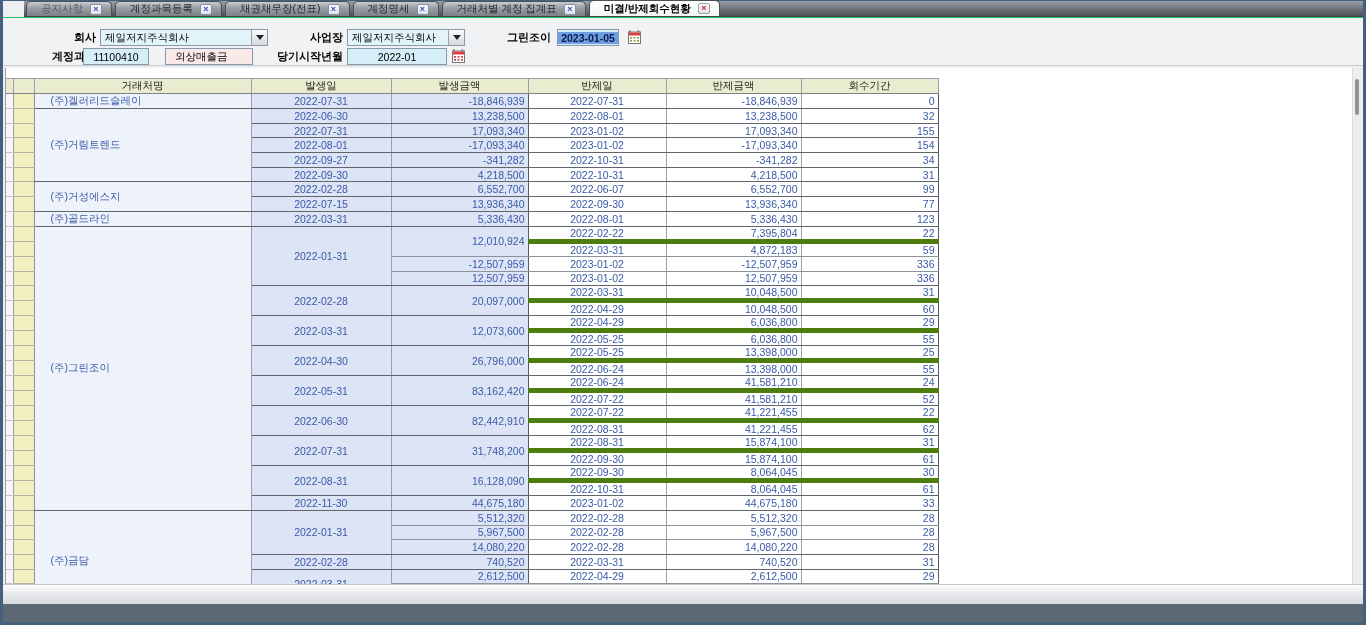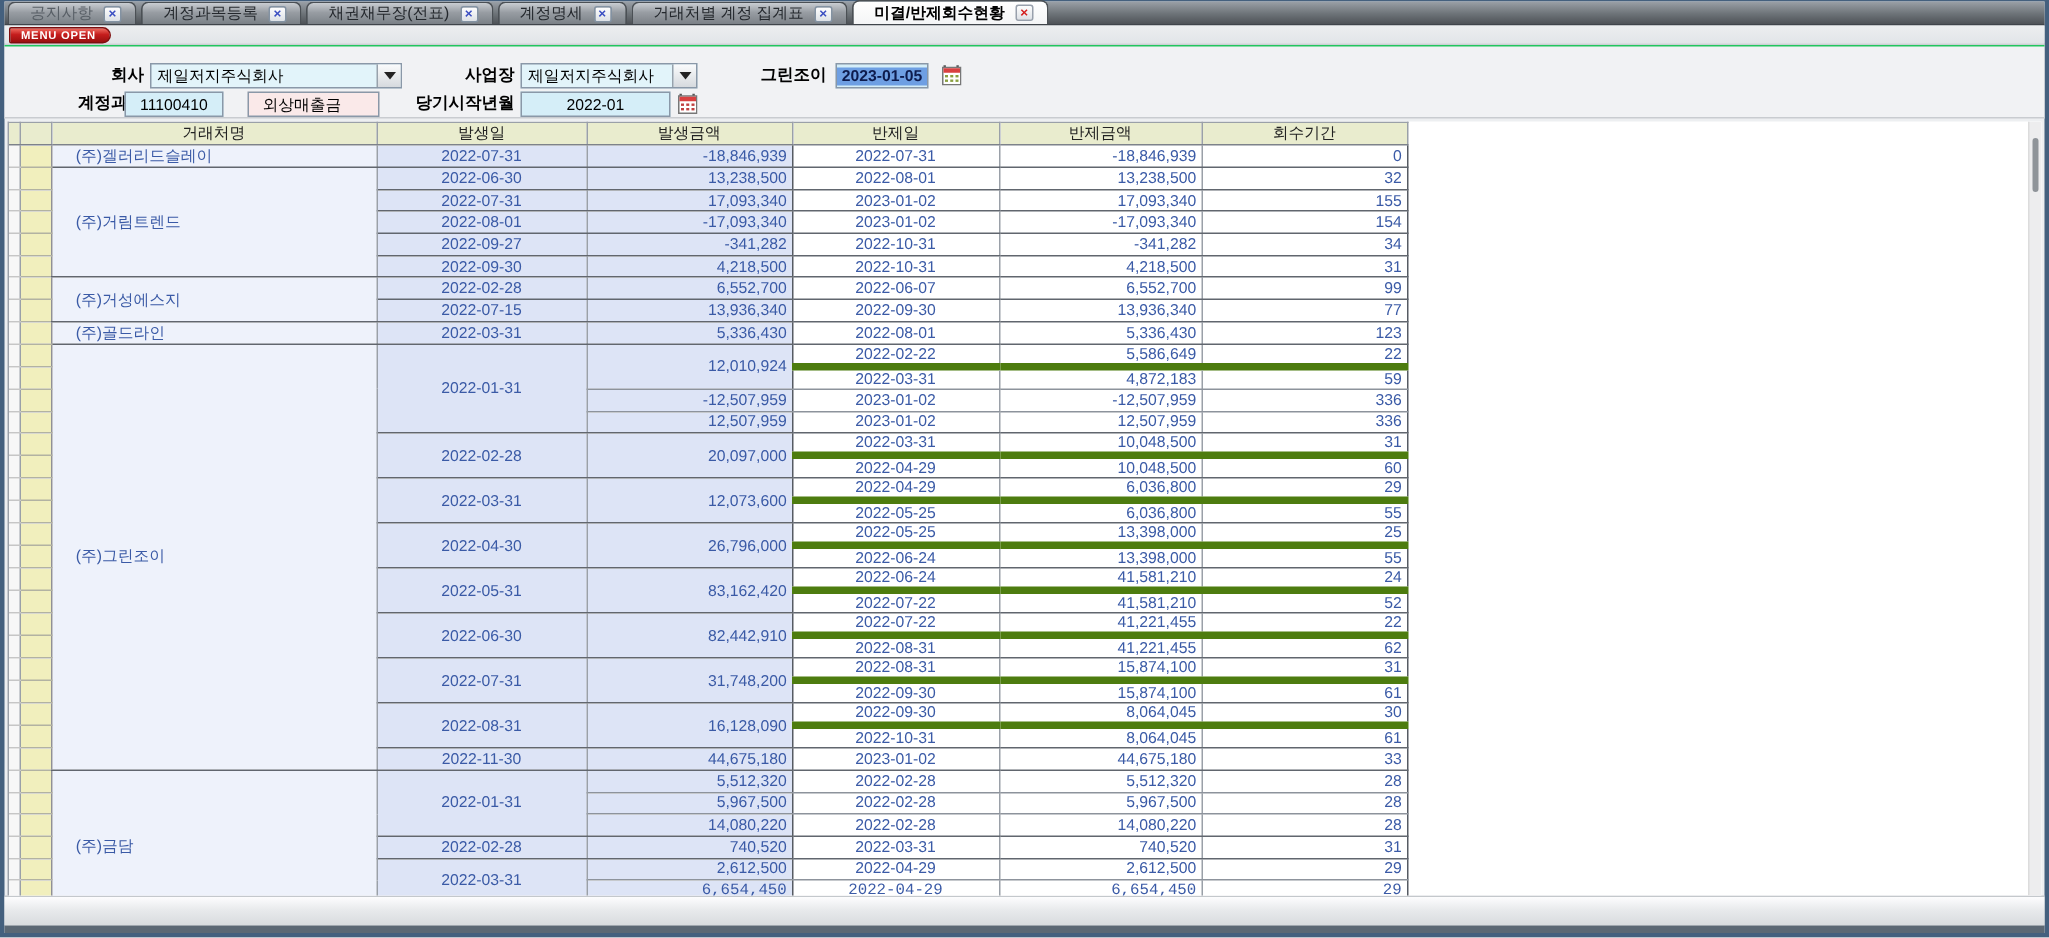--- a/index.html
+++ b/index.html
@@ -4,21 +4,21 @@
 <style>
   * { margin:0; padding:0; box-sizing:border-box; }
   html,body { width:1366px; height:625px; overflow:hidden; background:#cfd3d8;
     font-family:"Liberation Sans","DejaVu Sans",sans-serif; }
 
   .window { width:1366px; height:625px; border:3px solid #44607e; border-top:1px solid #44607e;
     background:#edeff1; display:flex; flex-direction:column; }
 
   
   .tabbar { height:16px; background:linear-gradient(180deg,#9aa0a7 0%,#6d7378 55%,#4e5257 100%);
-    border-bottom:1px solid #3f444a; display:flex; align-items:flex-end; padding-left:2px; flex:0 0 auto; }
+    border-bottom:1px solid #3f444a; display:flex; align-items:flex-end; padding-left:2px; flex:0 0 auto;margin-left:21px; }
   .tab { display:flex; align-items:center; gap:7px; height:15px; margin-right:3px; padding:0 9px 0 14px;
     background:linear-gradient(180deg,#c9cdd2 0%,#989da3 45%,#7b8187 100%);
     border:1px solid #4b5055; border-bottom:none; border-radius:5px 5px 0 0;
     font-size:10.5px; color:#24282d; cursor:default; }
   .tab.dim .tab-label { color:#585f66; }
   .tab.active { height:16px; background:linear-gradient(180deg,#ffffff 0%,#f4f5f6 100%);
     color:#000; font-weight:bold; }
   .tab-close { width:12px; height:11px; background:linear-gradient(180deg,#fdfdfd,#dde1e6);
     border:1px solid #8392a2; border-radius:2px; font-size:9px; line-height:9px; font-weight:bold;
     color:#3a4ec2; text-align:center; }
@@ -47,21 +47,21 @@
     display:flex; align-items:center; justify-content:center; }
   .bg-cyan { background:#d5eef8; }
   .bg-pink { background:#fae9e9; justify-content:flex-start; padding-left:9px; }
   .sel-val { background:#6e9fe3; color:#0d1b4d; padding:0 3px; font-weight:bold; }
   .cal-icon { position:absolute; top:1px; }
 
   
   .gap { height:2px; flex:0 0 auto; }
   .gridwrap { height:516px; margin:0 2px; background:#ffffff; position:relative; overflow:hidden;
     border-left:1px solid #9aa0a8; flex:0 0 auto; }
-  table.grid { border-collapse:collapse; table-layout:fixed; width:932px; }
+  table.grid { border-collapse:collapse; table-layout:fixed; width:932px;margin-top:10px; }
   .grid th { height:13px; background:#e9ecce; font-size:10.5px; font-weight:normal; color:#222;
     border-right:1px solid #9aa0a8; border-bottom:1px solid #7d828a; border-top:1px solid #9aa0a8;
     white-space:nowrap; overflow:hidden; }
   .grid td { font-size:10.5px; color:#3a5aa6; border-right:1px solid #9aa0a8;
     white-space:nowrap; overflow:hidden; vertical-align:middle; }
   .c-strip { background:#f7f7f7; }
   .c-sel   { background:#f1efbd; border-right:1px solid #8f9097 !important; }
   .c-name  { background:#eef2fb; padding-left:16px; }
   .c-date  { background:#dde4f6; text-align:center; }
   .c-amt   { background:#dde4f6; text-align:right; padding-right:3px; border-right:1px solid #565b63 !important; }
@@ -108,23 +108,20 @@
       <div class="tab">
         <span class="tab-label">거래처별 계정 집계표</span>
         <span class="tab-close">×</span>
       </div>
       <div class="tab active">
         <span class="tab-label">미결/반제회수현황</span>
         <span class="tab-close">×</span>
       </div>
     </div>
 
-  <div class="menustrip">
-    <div class="menu-open-btn">MENU OPEN</div>
-  </div>
 
   <div class="formpanel">
 
     <div class="flabel" style="left:28px; width:65px; top:11px;">회사</div>
     <div class="fctrl combo" style="left:97px; width:168px; top:11px;">
       <span class="combo-text">제일저지주식회사</span>
       <span class="combo-btn">
           <i></i>
         </span>
     </div>
@@ -300,21 +297,21 @@
             <td class="c-samt b-dark">5,336,430</td>
             <td class="c-days b-dark">123</td>
           </tr>
           <tr style="height: 14.7px;">
             <td class="c-strip b-light"></td>
             <td class="c-sel b-light"></td>
             <td class="c-name b-dark" rowspan="19">(주)그린조이</td>
             <td class="c-date b-dark" rowspan="4">2022-01-31</td>
             <td class="c-amt b-mid" rowspan="2">12,010,924</td>
             <td class="c-sdate b-light">2022-02-22</td>
-            <td class="c-samt b-light">5,586,649</td>
+            <td class="c-samt b-light">7,395,804</td>
             <td class="c-days b-light">22</td>
           </tr>
           <tr style="height: 14.7px;">
             <td class="c-strip b-mid"></td>
             <td class="c-sel b-mid"></td>
             <td class="c-sdate b-mid">2022-03-31</td>
             <td class="c-samt b-mid">4,872,183</td>
             <td class="c-days b-mid">59</td>
           </tr>
           <tr style="height: 14.7px;">

